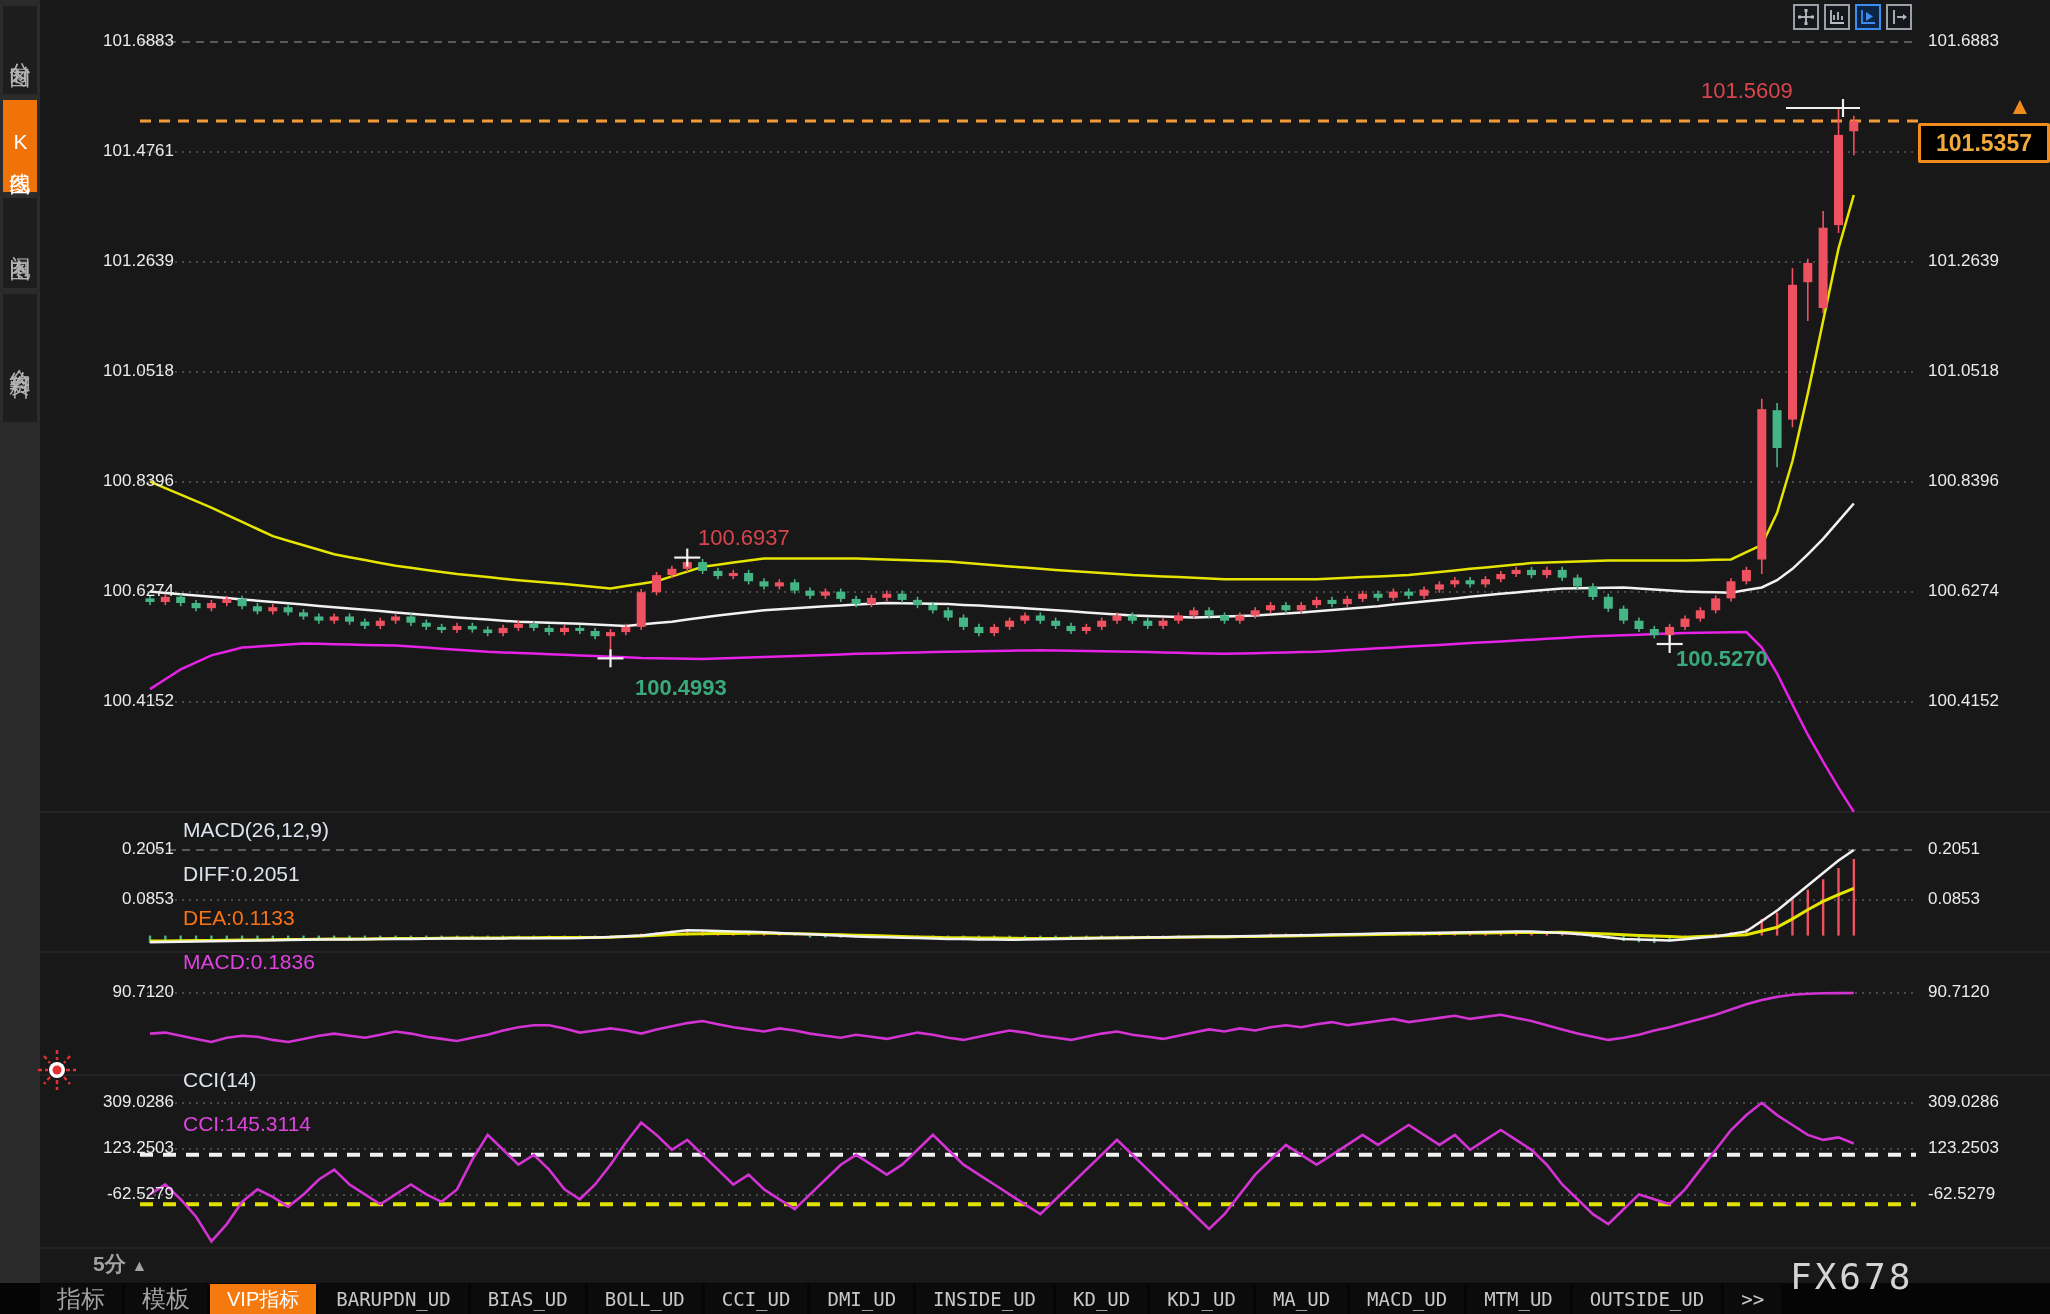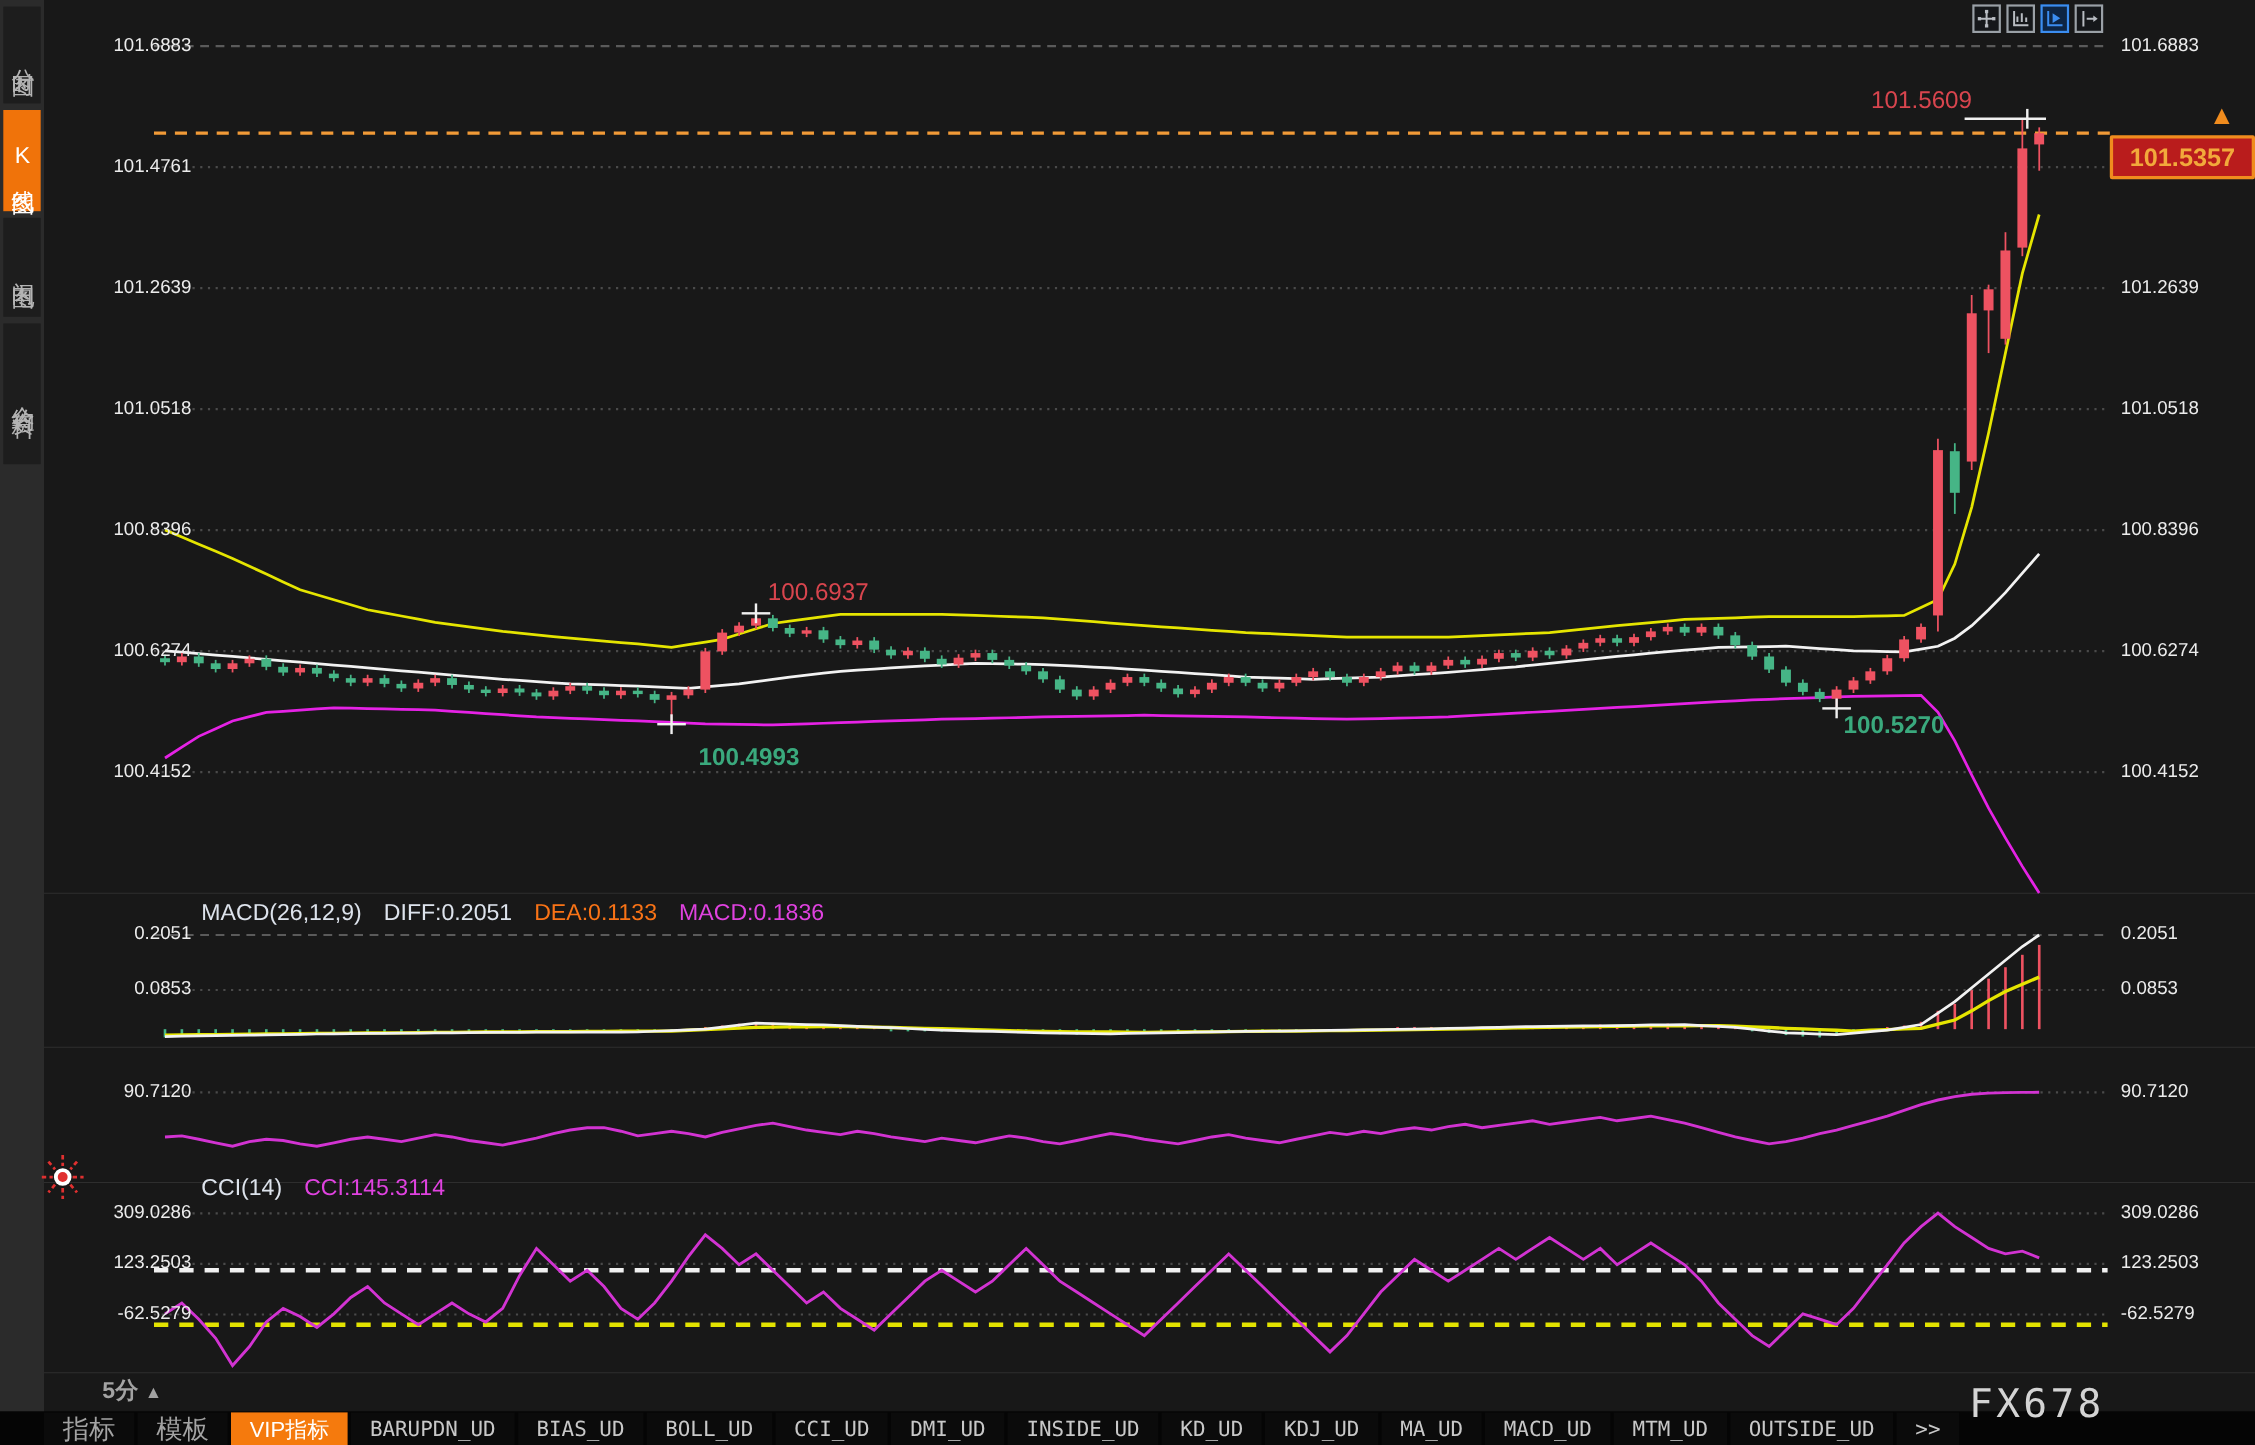--- a/index.html
+++ b/index.html
@@ -23,27 +23,27 @@
   
   #toolbar{position:absolute;left:1793px;top:4px;display:flex;gap:5px;}
   .tool-btn{width:26px;height:26px;background:#15171a;border:2px solid #9aa0a6;box-sizing:border-box;
     display:flex;align-items:center;justify-content:center;cursor:pointer;}
   .tool-btn.active{border-color:#3b8df0;background:#0d2544;}
   
   .axlbl{position:absolute;font-size:17px;color:#ececec;white-space:nowrap;}
   .axlbl.left{left:40px;width:134px;text-align:right;}
   .axlbl.right{left:1928px;text-align:left;}
   
-  .ind-hdr{position:absolute;left:183px;display:flex;gap:20px;font-size:21px;white-space:nowrap;}
+  .ind-hdr{position:absolute;left:183px;display:flex;gap:20px;font-size:21px;white-space:nowrap;flex-direction:column;}
   .c-white{color:#dde3ec;} .c-yellow{color:#f97316;} .c-mag{color:#e042e0;}
   
   .mark-red{position:absolute;color:#d8454e;font-size:22px;font-weight:normal;white-space:nowrap;}
   .mark-green{position:absolute;color:#3aa97d;font-size:22px;font-weight:bold;white-space:nowrap;}
   #price-box{position:absolute;left:1918px;top:123px;width:126px;height:34px;border:3px solid #f08c1e;
-    background:#b91c1c;color:#f2a93b;font-size:23px;font-weight:bold;display:flex;align-items:center;
+    background:#000000;color:#f2a93b;font-size:23px;font-weight:bold;display:flex;align-items:center;
     justify-content:center;border-radius:2px;}
   #price-arrow{position:absolute;left:2008px;top:92px;color:#f08c1e;font-size:24px;}
   
   #footer-strip{position:absolute;left:0;top:1283px;width:2050px;height:31px;background:#050505;}
   #tabbar{position:absolute;left:40px;top:1284px;display:flex;gap:3px;height:30px;}
   .ftab{background:#0b0b0b;color:#c8c8c8;font-family:"DejaVu Sans Mono",monospace;font-size:19px;
     padding:0 17px;display:flex;align-items:center;cursor:pointer;white-space:nowrap;}
   .ftab.cn{font-family:"Liberation Sans",sans-serif;color:#a3a3a3;font-size:24px;}
   .ftab.vip{background:#f57a0d;color:#ffffff;font-family:"Liberation Sans",sans-serif;font-size:20px;}
   #period-ind{position:absolute;left:93px;top:1250px;font-size:21px;font-weight:bold;color:#a3a3a3;}

